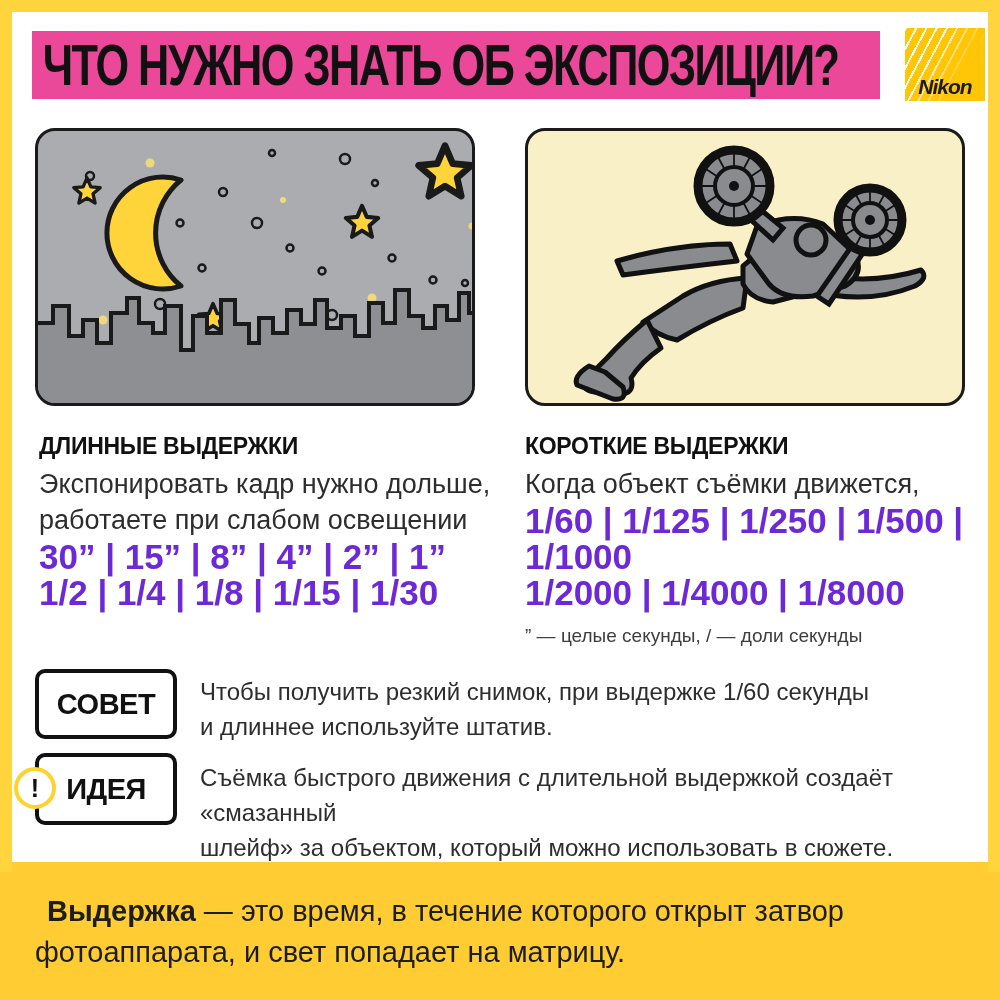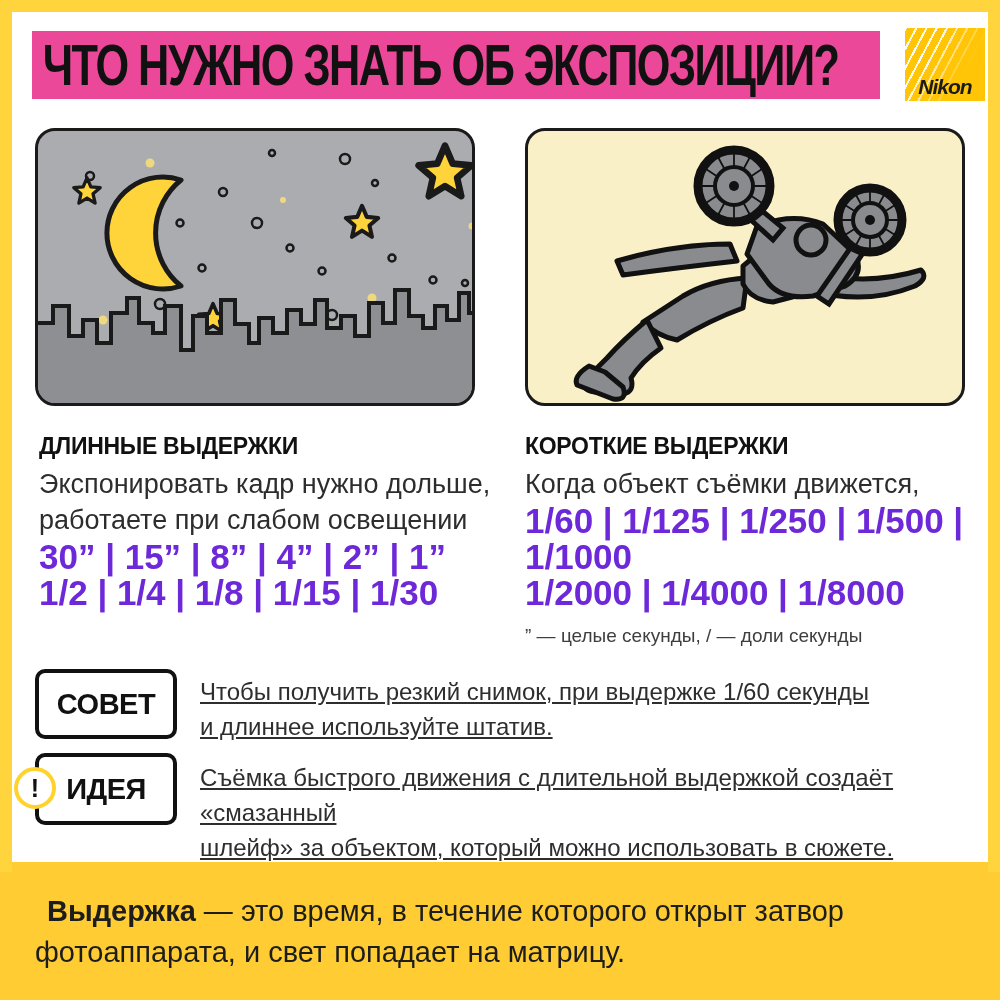--- a/index.html
+++ b/index.html
@@ -43,21 +43,21 @@
   .tip-box{top:669px;}
   .idea-box{top:753px;height:72px;}
   .callout-label{font-size:29px;font-weight:bold;letter-spacing:-0.5px;color:#111;}
   .idea-bang{position:absolute;left:14px;top:767px;width:42px;height:42px;border-radius:50%;
              background:#fff;border:4px solid #FFD22E;box-sizing:border-box;z-index:45;
              display:flex;align-items:center;justify-content:center;
              font-size:25px;font-weight:bold;color:#111;}
   .callout-text{position:absolute;left:200px;width:760px;font-size:24px;line-height:35px;color:#2e2e2e;}
   .tip-text{top:674px;}
   .idea-text{top:760px;}
-  .callout-text span{display:block;text-decoration:underline;}
+  .callout-text span{display:block;}
   
   .footer-band{position:absolute;left:0;top:862px;width:1000px;height:138px;background:#FFCD33;}
   .footer-text{position:absolute;left:35px;top:29px;font-size:29px;line-height:41px;color:#1d1d1d;}
   .footer-line{display:block;}
   .footer-term{font-weight:bold;margin-left:12px;}
 </style>
 </head>
 <body>
 
 <div class="canvas">

